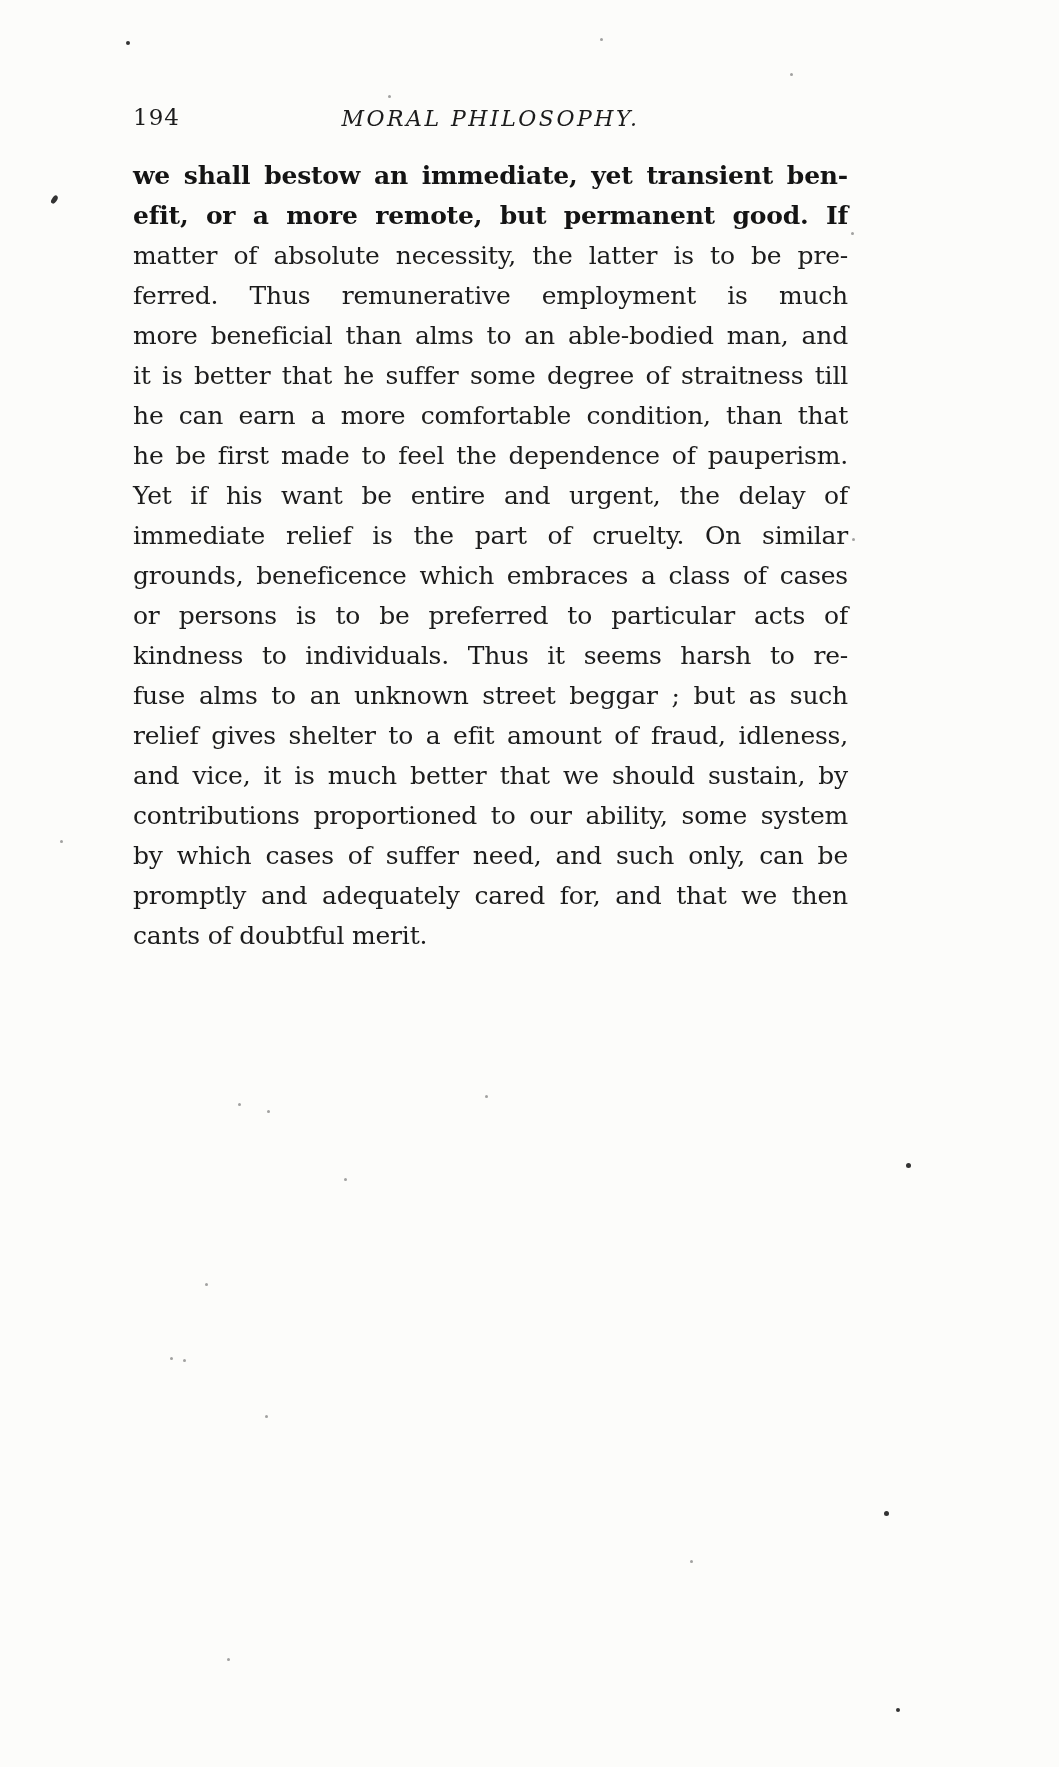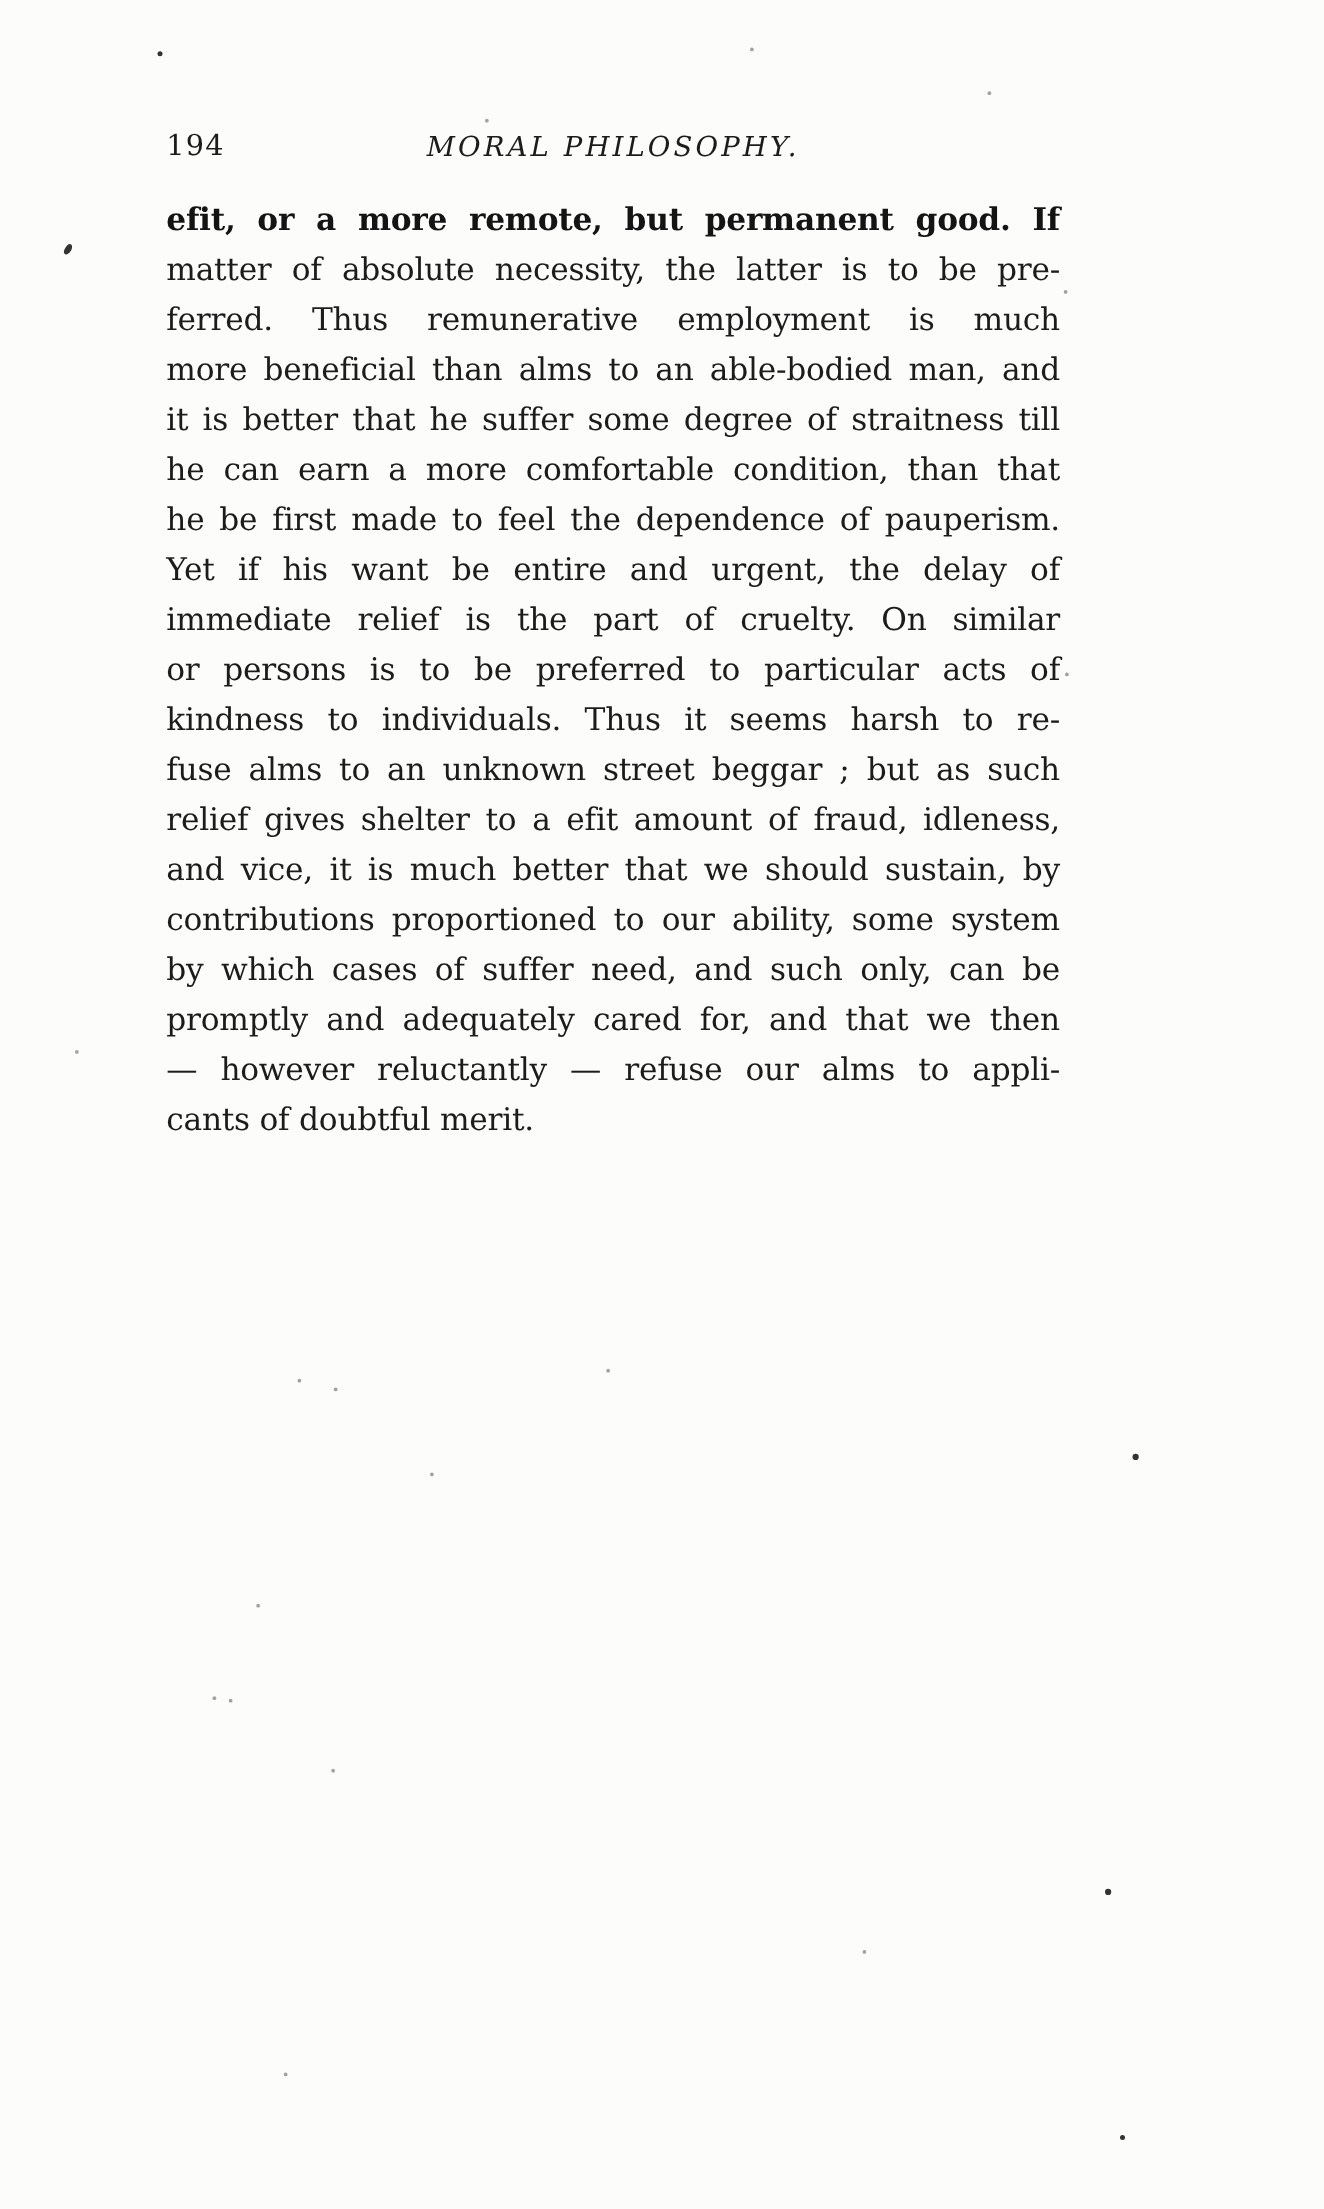--- a/index.html
+++ b/index.html
@@ -77,38 +77,39 @@
 <body>
 
 <div class="scan-page">
 
   <header class="page-header">
     <span class="page-number">194</span>
     <span class="running-title">MORAL PHILOSOPHY.</span>
   </header>
 
   <main class="text-block">
+    <div class="line bold">we shall bestow an immediate, yet transient ben-</div>
     <div class="line bold">efit, or a more remote, but permanent good. If</div>
     <div class="line">matter of absolute necessity, the latter is to be pre-</div>
     <div class="line">ferred. Thus remunerative employment is much</div>
     <div class="line">more beneficial than alms to an able-bodied man, and</div>
     <div class="line">it is better that he suffer some degree of straitness till</div>
     <div class="line">he can earn a more comfortable condition, than that</div>
     <div class="line">he be first made to feel the dependence of pauperism.</div>
     <div class="line">Yet if his want be entire and urgent, the delay of</div>
     <div class="line">immediate relief is the part of cruelty. On similar</div>
+    <div class="line">grounds, beneficence which embraces a class of cases</div>
     <div class="line">or persons is to be preferred to particular acts of</div>
     <div class="line">kindness to individuals. Thus it seems harsh to re-</div>
     <div class="line">fuse alms to an unknown street beggar ; but as such</div>
     <div class="line">relief gives shelter to a efit amount of fraud, idleness,</div>
     <div class="line">and vice, it is much better that we should sustain, by</div>
     <div class="line">contributions proportioned to our ability, some system</div>
     <div class="line">by which cases of suffer need, and such only, can be</div>
     <div class="line">promptly and adequately cared for, and that we then</div>
-    <div class="line">— however reluctantly — refuse our alms to appli-</div>
     <div class="line last">cants of doubtful merit.</div>
   </main>
 
   <div class="speck" style="left:126px; top:41px;  width:4px; height:4px;"></div>
   <div class="speck faint" style="left:388px; top:95px;  width:3px; height:3px;"></div>
   <div class="speck faint" style="left:600px; top:38px;  width:3px; height:3px;"></div>
   <div class="speck faint" style="left:790px; top:73px;  width:3px; height:3px;"></div>
   <div class="speck mark" style="left:52px;  top:195px; width:5px; height:9px;"></div>
   <div class="speck faint" style="left:851px; top:232px; width:3px; height:3px;"></div>
   <div class="speck faint" style="left:60px;  top:840px; width:3px; height:3px;"></div>

